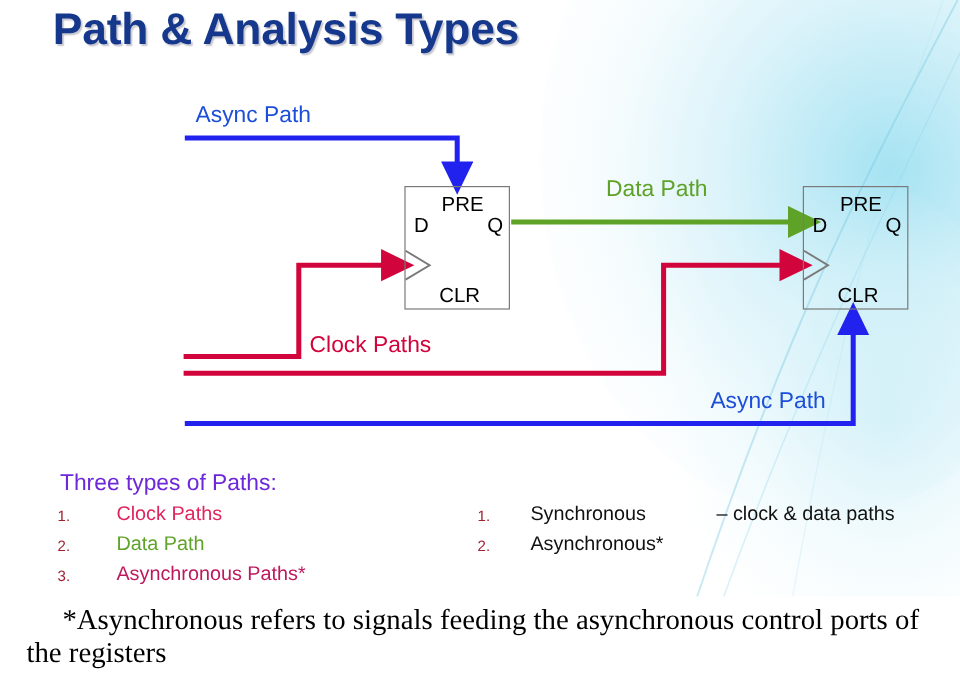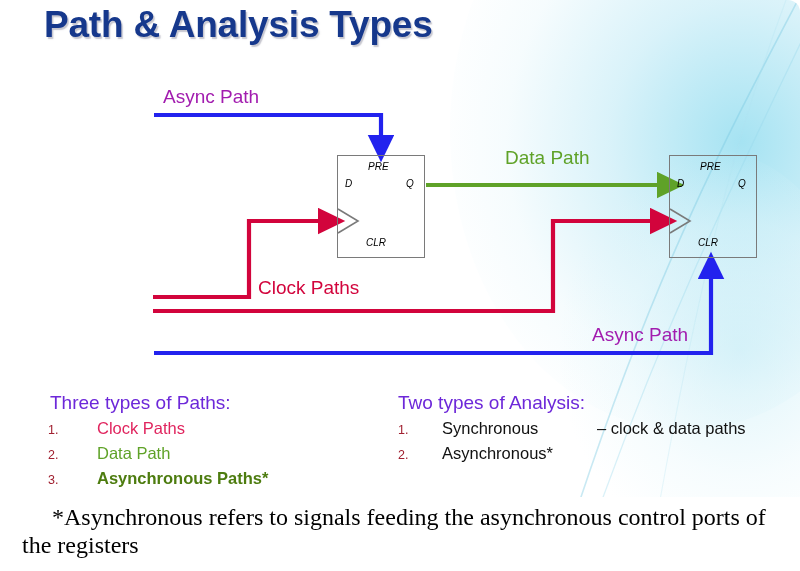--- a/index.html
+++ b/index.html
@@ -12,21 +12,20 @@
     height: 571px;
     font-family: "Liberation Sans", sans-serif;
     overflow: hidden;
   }
   #slide {
     position: relative;
     width: 800px;
     height: 571px;
     background: #ffffff;
     overflow: hidden;
-    border-radius: 12px;
   }
   
   #bg-glow {
     position: absolute;
     right: -120px;
     top: -170px;
     width: 470px;
     height: 600px;
     border-radius: 50%;
     background: radial-gradient(ellipse at 62% 52%,
@@ -90,33 +89,32 @@
   }
 
   .ff-box {
     position: absolute;
     border: 1.6px solid #7a7a7a;
     background: transparent;
     box-sizing: border-box;
   }
   .pin {
     position: absolute;
-    font-size: 10px;
+    font-size: 17px;
     color: #000000;
     font-family: "Liberation Sans", sans-serif;
     white-space: nowrap;
-    font-style: italic;
   }
 
   .path-label {
     position: absolute;
     font-size: 19px;
     white-space: nowrap;
   }
-  .lbl-async  { color: #a21caf; }
+  .lbl-async  { color: #1d4ed8; }
   .lbl-data   { color: #5fa228; }
   .lbl-clock  { color: #d2043c; }
 
   
   .legend-head {
     position: absolute;
     font-size: 19px;
     color: #6d28d9;
     white-space: nowrap;
   }
@@ -126,21 +124,21 @@
     color: #a02030;
     white-space: nowrap;
   }
   .legend-item {
     position: absolute;
     font-size: 16.5px;
     white-space: nowrap;
   }
   .it-clock { color: #e0245e; }
   .it-data  { color: #5fa228; }
-  .it-async { color: #4d7c0f; font-weight: bold; }
+  .it-async { color: #be185d; }
   .it-black { color: #111111; }
 
   #footnote {
     position: absolute;
     left: 22px;
     top: 503px;
     width: 772px;
     font-family: "Liberation Serif", serif;
     font-size: 24px;
     line-height: 28px;
@@ -215,21 +213,20 @@
 
   <div class="legend-num" style="left:48px; top:423px;">1.</div>
   <div class="legend-item it-clock" style="left:97px; top:419px;">Clock Paths</div>
 
   <div class="legend-num" style="left:48px; top:448px;">2.</div>
   <div class="legend-item it-data" style="left:97px; top:444px;">Data Path</div>
 
   <div class="legend-num" style="left:48px; top:473px;">3.</div>
   <div class="legend-item it-async" style="left:97px; top:469px;">Asynchronous Paths*</div>
 
-  <div class="legend-head" style="left:398px; top:392px;">Two types of Analysis:</div>
 
   <div class="legend-num" style="left:398px; top:423px;">1.</div>
   <div class="legend-item it-black" style="left:597px; top:419px;">– clock &amp; data paths</div>
   <div class="legend-item it-black" style="left:442px; top:419px;">Synchronous</div>
 
   <div class="legend-num" style="left:398px; top:448px;">2.</div>
   <div class="legend-item it-black" style="left:442px; top:444px;">Asynchronous*</div>
 
   <div id="bg-bottom-mask"></div>
 

